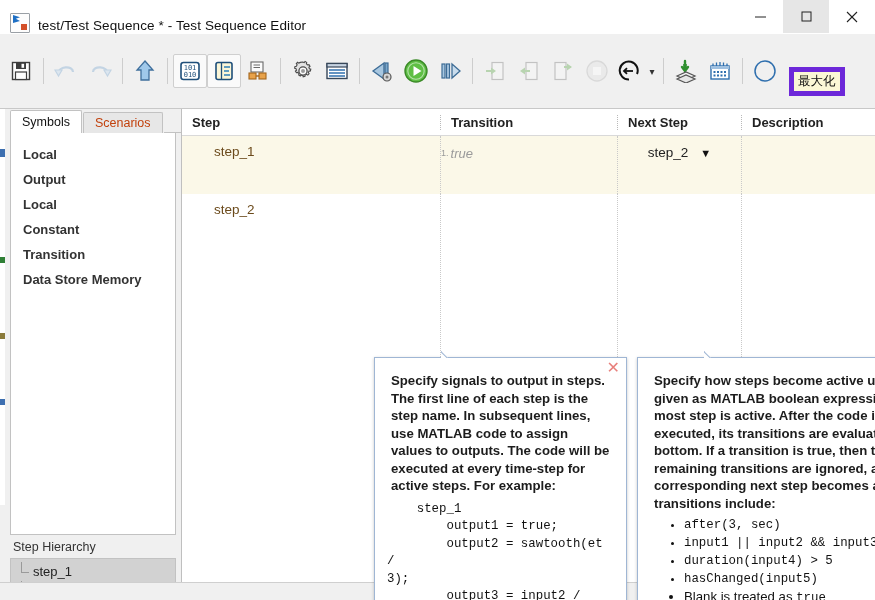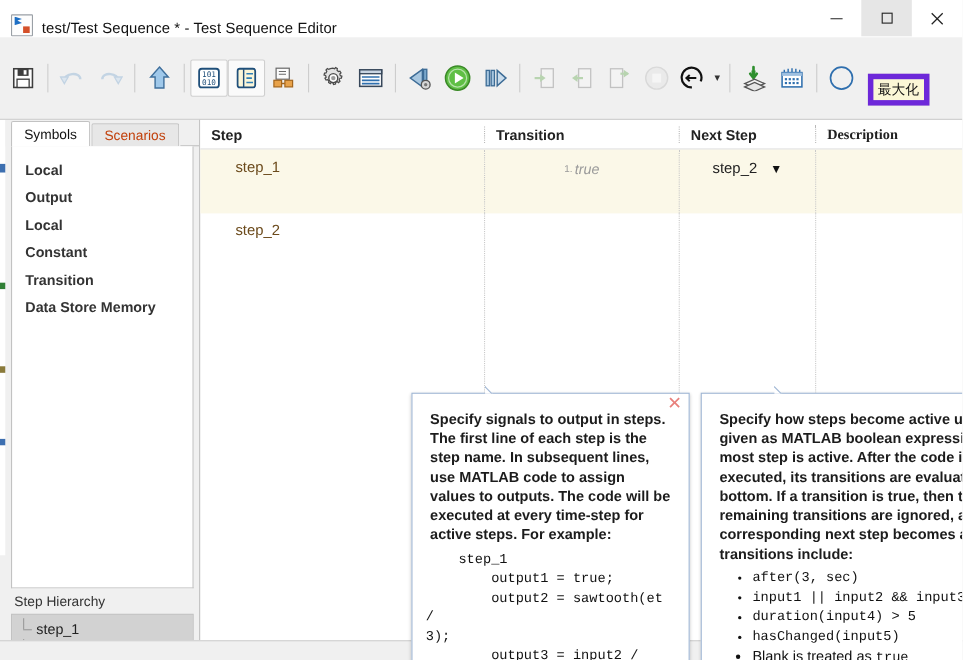--- a/index.html
+++ b/index.html
@@ -63,28 +63,28 @@
   .hrow::after{content:"";position:absolute;left:10px;top:50%;width:8px;border-top:1px solid #9a9a9a;}
   .hierempty{background:#dde3ea;position:absolute;left:0;right:0;bottom:0;height:28px;}
 
   
   .main{flex:1;background:#ffffff;border-left:1px solid #bfbfbf;position:relative;overflow:hidden;}
   .gridhead{display:flex;height:26px;align-items:center;border-bottom:1px solid #d9d9d9;background:#ffffff;}
   .gh{font-size:13px;font-weight:bold;color:#222;padding-left:10px;box-sizing:border-box;}
   .c1{width:258px;}
   .c2{width:177px;border-left:1px dotted #b9b9b9;}
   .c3{width:124px;border-left:1px dotted #b9b9b9;}
-  .c4{flex:1;border-left:1px dotted #b9b9b9;font-family:Liberation Serif, serif;}
+  .c4{flex:1;border-left:1px dotted #b9b9b9;}
 
   .row{display:flex;box-sizing:border-box;}
   .row.hl{background:#fbf8e8;}
   .cell{box-sizing:border-box;}
   .cell.c2,.cell.c3,.cell.c4{border-left:1px dotted #c9c9c9;}
   .stepname{font-size:13.5px;color:#6b4a1b;padding:8px 0 0 32px;}
-  .tr-entry{font-size:13px;color:#9a9a9a;font-style:italic;padding:10px 0 0 0;text-align:center;}
+  .tr-entry{font-size:13px;color:#9a9a9a;font-style:italic;padding:10px 0 0 0;text-align:left;}
   .tr-entry b{font-size:9px;font-style:normal;color:#9a9a9a;vertical-align:2px;margin-right:2px;font-weight:normal;}
   .nextstep{font-size:13.5px;color:#222;padding:9px 0 0 0;text-align:center;}
   .nextstep .arw{font-size:11px;color:#111;margin-left:12px;}
   .gridrows{position:relative;}
 
   
   .callout{position:absolute;background:#ffffff;border:1px solid #9fb6d4;
      box-shadow:0 1px 3px rgba(0,0,0,.22);z-index:30;box-sizing:border-box;}
   .callout .nub{position:absolute;top:-9px;width:18px;height:9px;overflow:hidden;}
   .callout .nub::after{content:"";position:absolute;left:0;top:2px;width:13px;height:13px;background:#fff;

